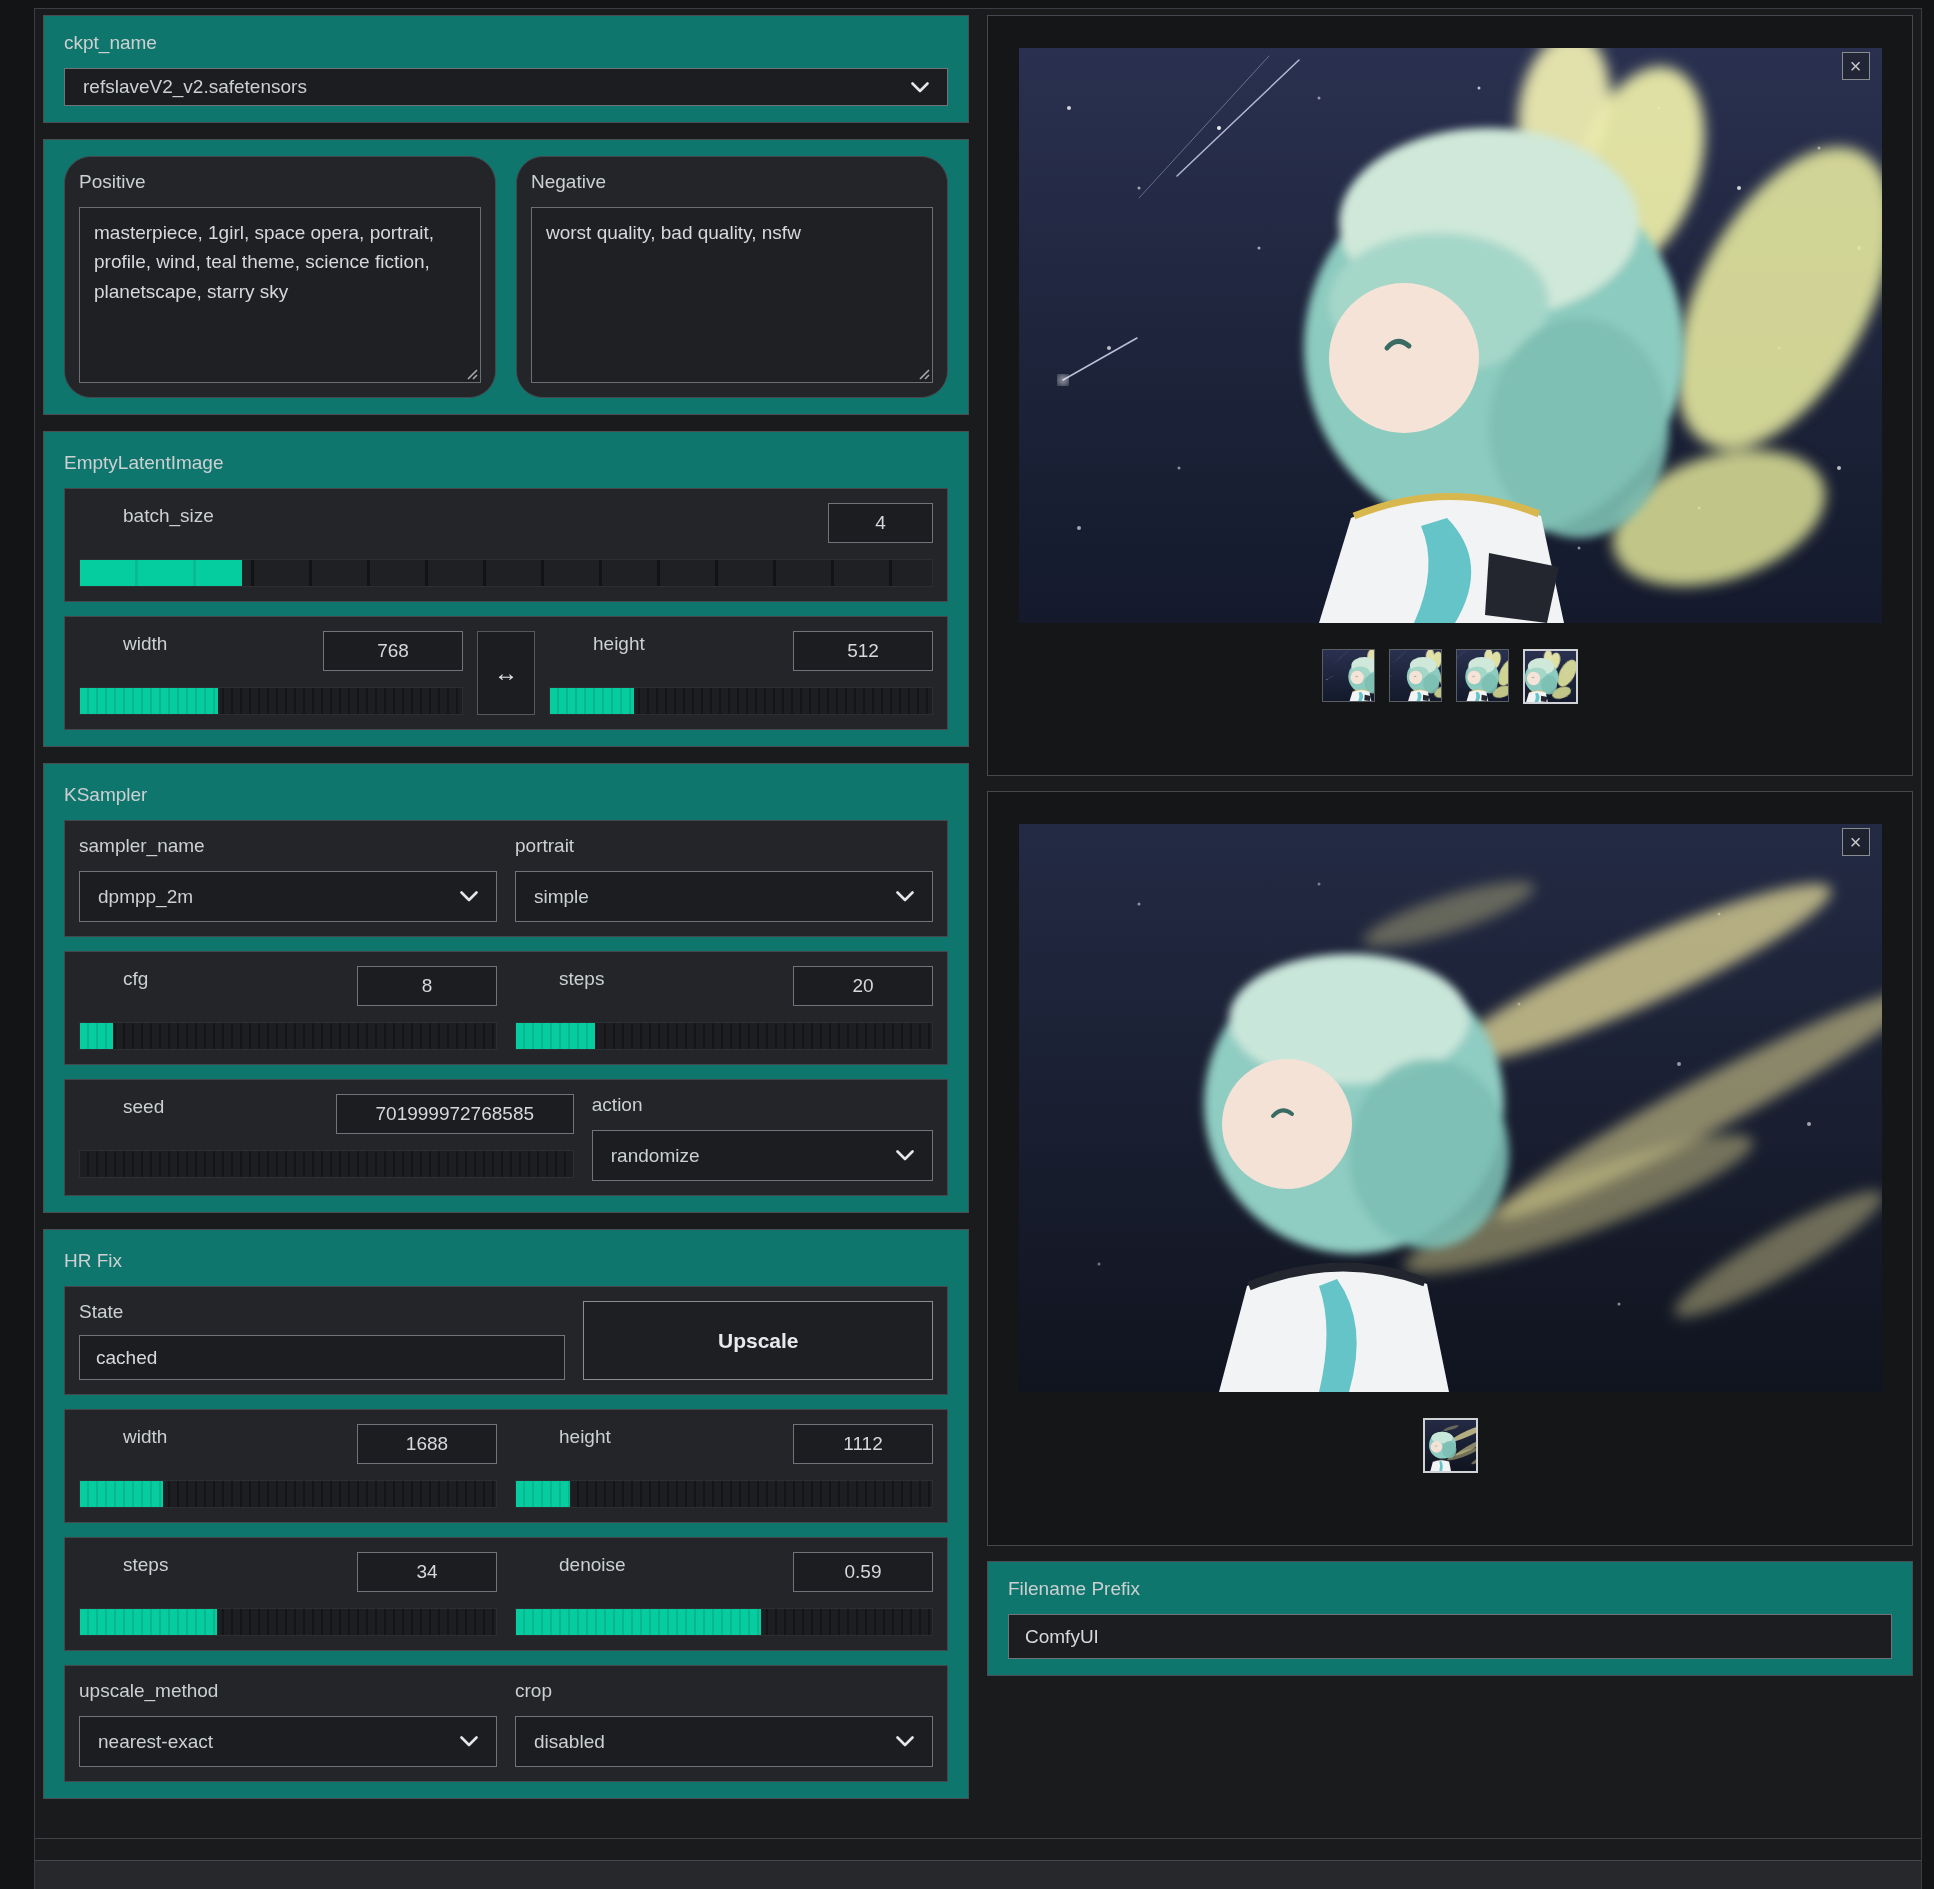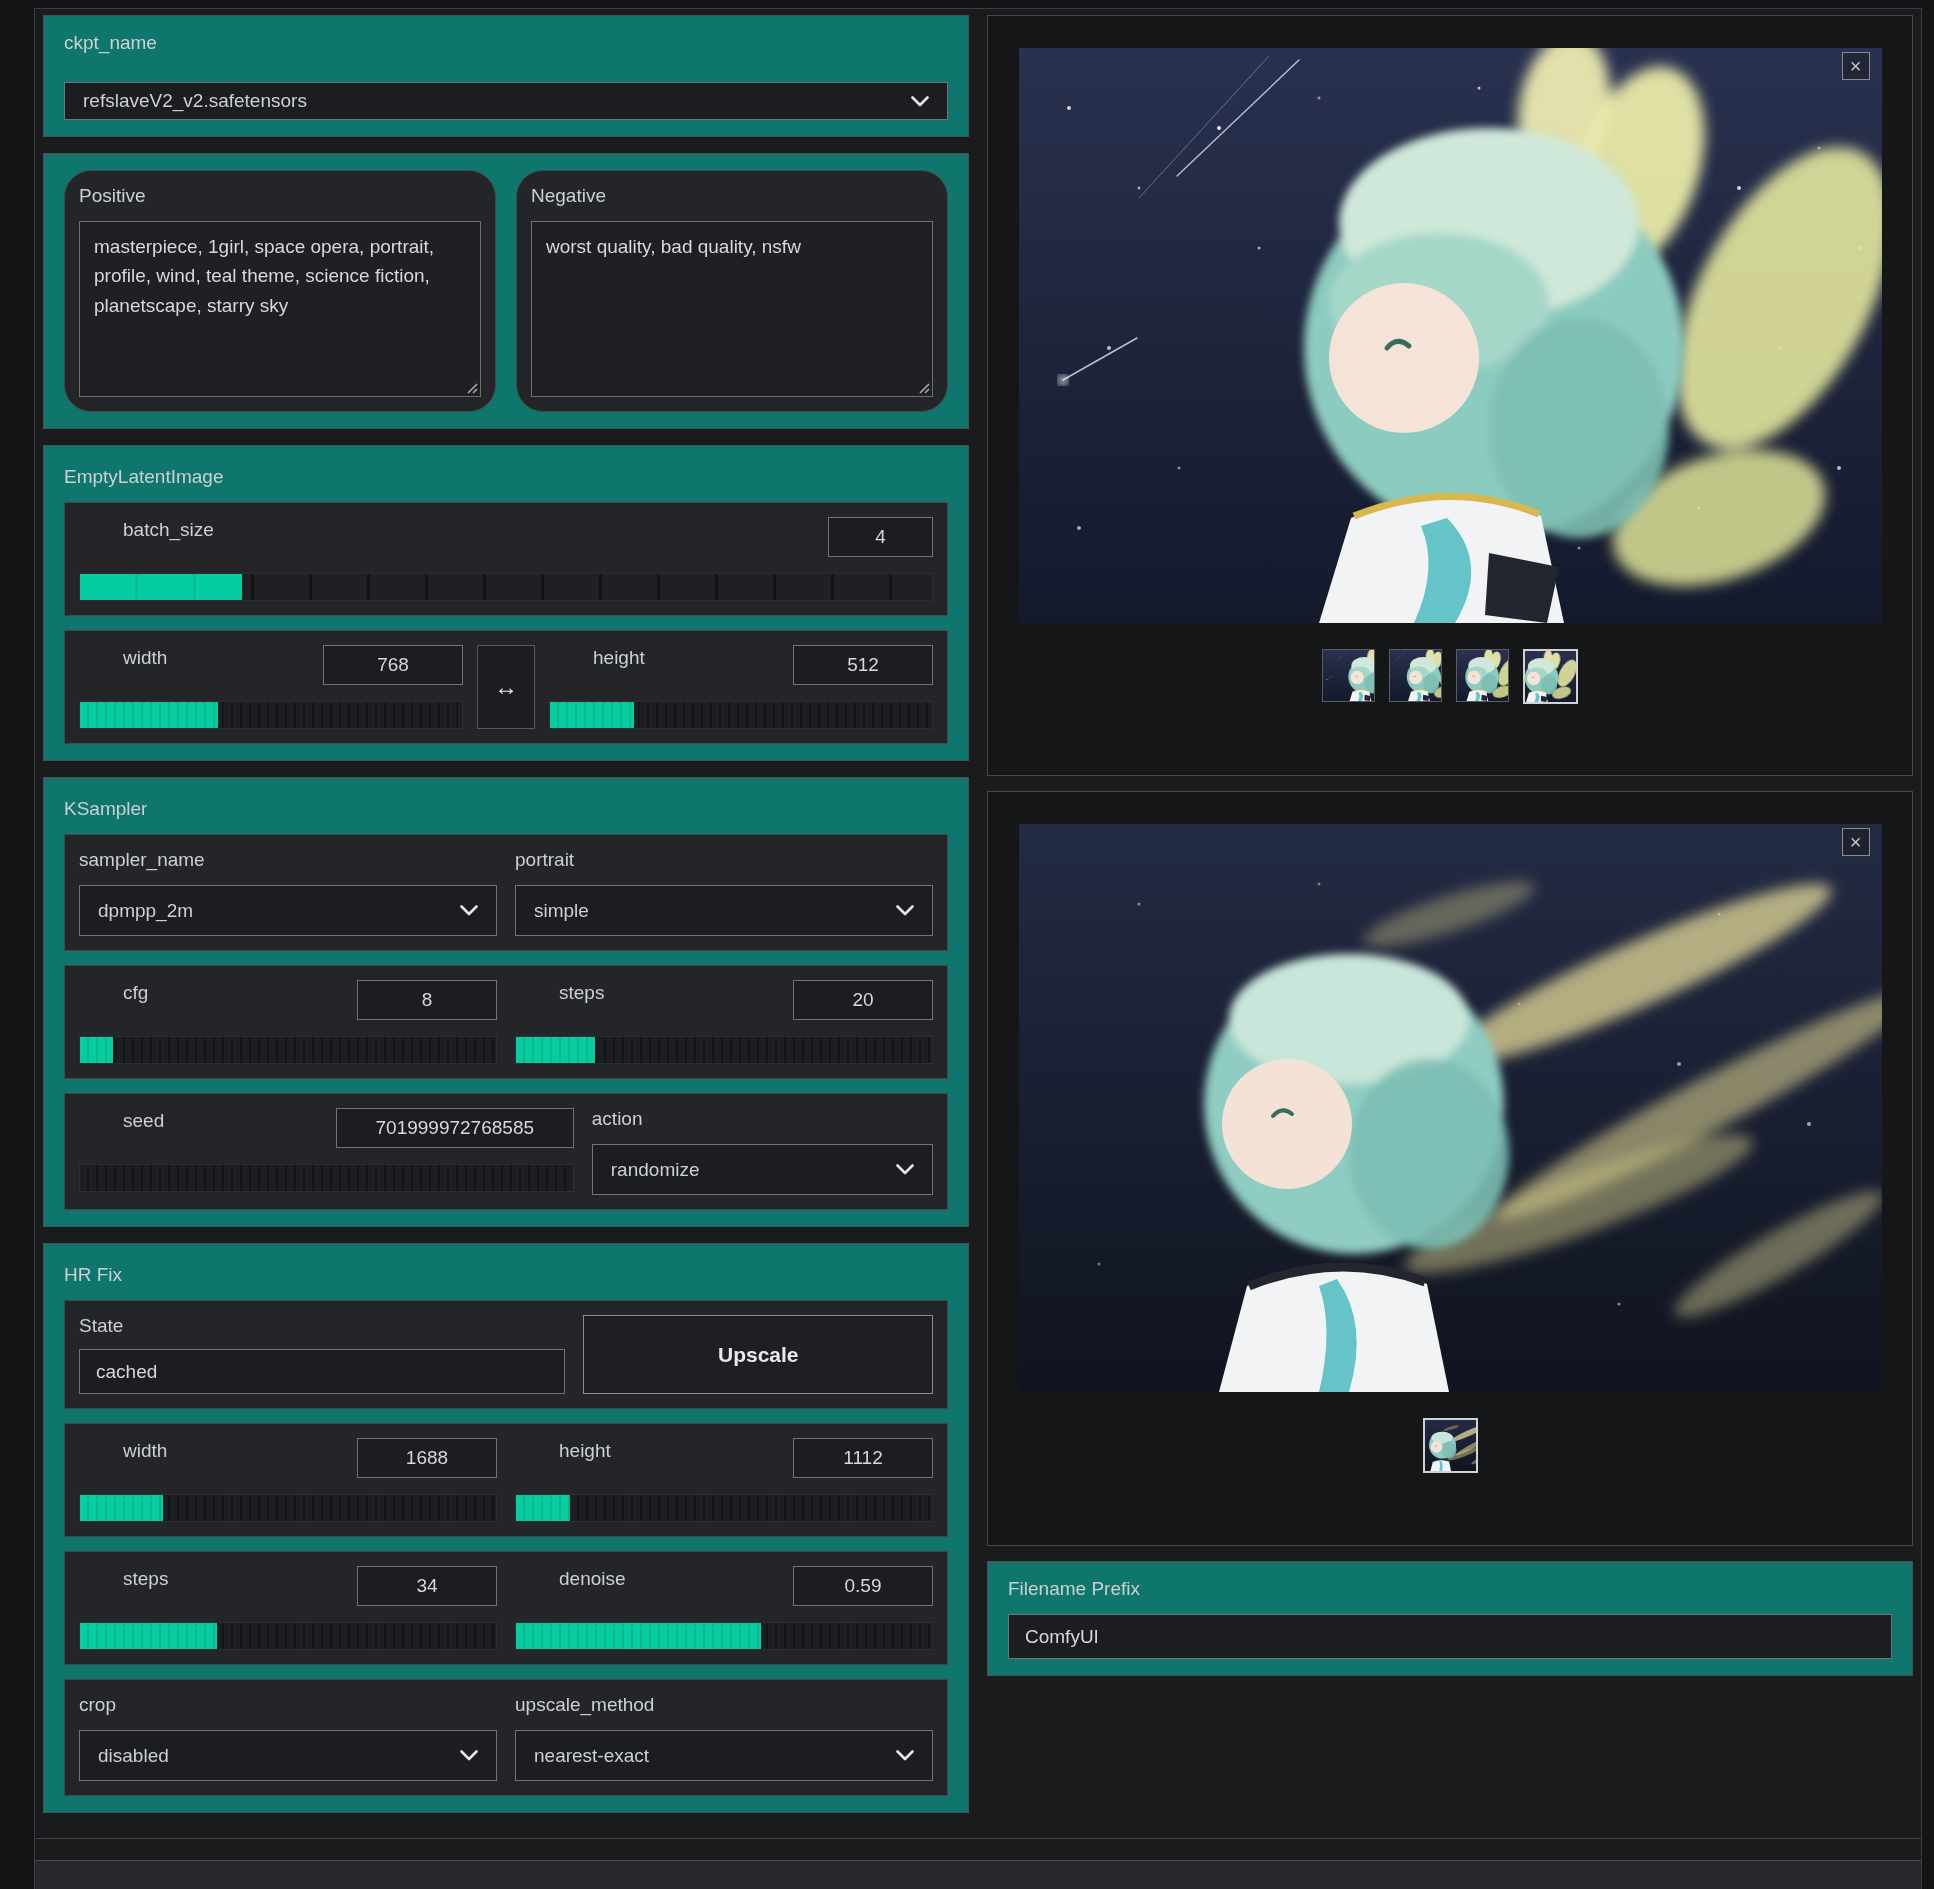--- a/index.html
+++ b/index.html
@@ -28,21 +28,21 @@
   }
   .lbl{color:#cdd0d2;}
   .title{margin:4px 0 2px 0;}
 
   
   .select{
     height:51px;background:#1b1d20;border:1px solid #70737a;
     display:flex;align-items:center;justify-content:space-between;
     padding:0 18px;cursor:pointer;box-sizing:border-box;
   }
-  .select.sm{height:38px;margin-top:28px;}
+  .select.sm{height:38px;margin-top:14px;}
   .chev{flex:none;margin-left:12px;}
 
   
   .num,.txt{
     background:#1b1d20;border:1px solid #70737a;color:#d6d8da;
     font-family:inherit;font-size:19px;box-sizing:border-box;
   }
   .num{width:140px;height:40px;text-align:center;}
   .num-sm{width:105px;}
   .num-lg{width:238px;}
@@ -419,32 +419,32 @@
               <span class="lbl">denoise</span>
               <input class="num" value="0.59" style="">
             </div>
             <div class="slider">
               <div class="fill" style="width: 59%;"></div>
             </div>
           </div>
         </div>
         <div class="box halves">
           <div class="half">
+            <div class="lbl">upscale_method</div>
+            <div class="select">
+              <span>nearest-exact</span>
+              <svg class="chev" width="18" height="11" viewBox="0 0 18 11">
+                  <path d="M1.5 1.5 L9 9 L16.5 1.5" fill="none" stroke="#e4e6e8" stroke-width="2.6" stroke-linecap="round" stroke-linejoin="round"></path>
+                </svg>
+            </div>
+          </div>
+          <div class="half">
             <div class="lbl">crop</div>
             <div class="select">
               <span>disabled</span>
-              <svg class="chev" width="18" height="11" viewBox="0 0 18 11">
-                  <path d="M1.5 1.5 L9 9 L16.5 1.5" fill="none" stroke="#e4e6e8" stroke-width="2.6" stroke-linecap="round" stroke-linejoin="round"></path>
-                </svg>
-            </div>
-          </div>
-          <div class="half">
-            <div class="lbl">upscale_method</div>
-            <div class="select">
-              <span>nearest-exact</span>
               <svg class="chev" width="18" height="11" viewBox="0 0 18 11">
                   <path d="M1.5 1.5 L9 9 L16.5 1.5" fill="none" stroke="#e4e6e8" stroke-width="2.6" stroke-linecap="round" stroke-linejoin="round"></path>
                 </svg>
             </div>
           </div>
         </div>
       </section>
     </div>
 
     <div class="col-right">

